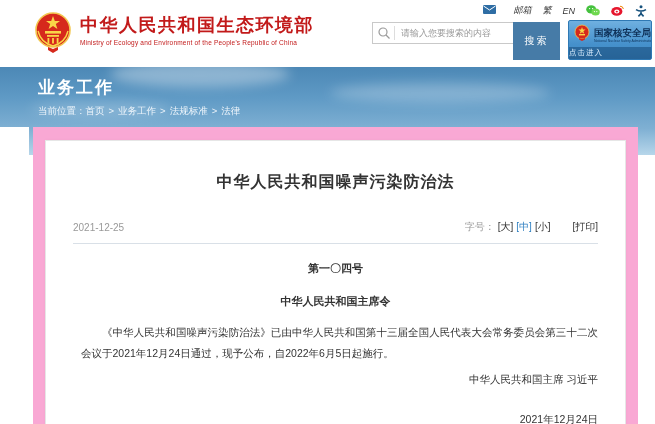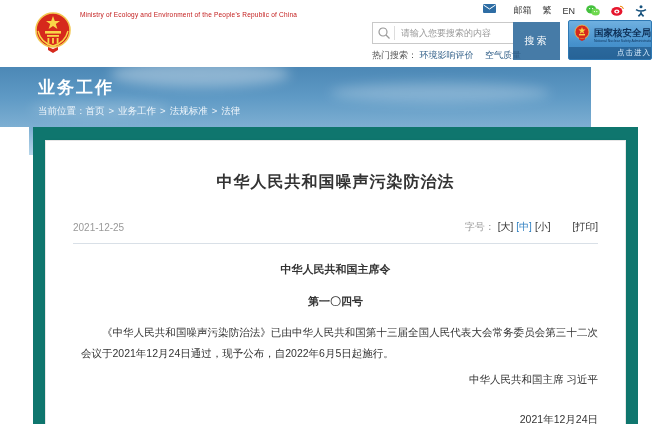--- a/index.html
+++ b/index.html
@@ -6,54 +6,54 @@
   body { font-family:"Liberation Sans","DejaVu Sans",sans-serif; background:#fff; }
   .page { position:relative; width:655px; height:424px; overflow:hidden; background:#fff; }
 
   
   .site-header { position:absolute; top:0; left:0; width:655px; height:67px; background:#fff; z-index:3; }
   .logo { position:absolute; left:34px; top:9px; display:flex; align-items:flex-start; gap:8px; cursor:pointer; }
   .logo-title { font-size:18px; font-weight:bold; color:var(--brand_red); letter-spacing:1.5px; line-height:24px; margin-top:4px; }
   .logo-sub { font-size:6.5px; color:var(--brand_red); margin-top:2px; letter-spacing:.2px; }
 
   .top-links { position:absolute; top:4px; right:8px; display:flex; align-items:center; gap:11px; font-size:9px; color:#333; }
-  .top-links .lnk { cursor:pointer; display:flex; align-items:flex-start; gap:17px; color:#333; text-decoration:none; }
+  .top-links .lnk { cursor:pointer; display:flex; align-items:center; gap:17px; color:#333; text-decoration:none;font-style:italic; }
   .icon-btn { display:inline-flex; cursor:pointer; }
 
   .search-box { position:absolute; left:372px; top:22px; width:188px; height:22px; display:flex; }
   .search-wrap { position:relative; flex:1; }
   .search-wrap svg { position:absolute; left:5px; top:4px; }
   .search-wrap .divider { position:absolute; left:22px; top:4px; width:1px; height:14px; background:#ddd; }
   .search-input { width:100%; height:22px; border:1px solid #c9c9c9; border-right:none; padding:0 4px 0 28px; font-size:9px; color:#333; outline:none; }
   .search-input::placeholder { color:#999; }
   .search-btn { width:47px; height:38px; border:none; background:var(--button_blue); color:#fff; font-size:10px; cursor:pointer; letter-spacing:2px; }
   .hot-row { position:absolute; left:372px; top:49px; font-size:9px; color:#555; }
   .hot-row a { color:var(--link_blue); text-decoration:none; margin-right:9px; cursor:pointer; }
 
   .nuclear-box { position:absolute; left:568px; top:20px; width:84px; height:40px; border:1px solid #2f79b4; border-radius:2px; background:linear-gradient(180deg,#6fb0e0 0%,#4691cc 60%,#3c86c0 100%); cursor:pointer; overflow:hidden; }
   .nuclear-top { display:flex; align-items:center; gap:4px; padding:3px 4px 7px 5px; }
   .nuclear-title { font-size:9.5px; font-weight:bold; color:#0d2f56; line-height:10px; }
   .nuclear-sub { font-size:3.5px; color:#123a63; margin-top:1px; white-space:nowrap; }
-  .nuclear-enter { position:absolute; bottom:0; left:0; width:100%; height:12px; background:rgba(13,58,102,.45); color:#dcefff; font-size:7.5px; text-align:right; line-height:12px; letter-spacing:1px; }
+  .nuclear-enter { position:absolute; bottom:0; left:0; width:100%; height:12px; background:rgba(13,58,102,.45); color:#dcefff; font-size:7.5px; text-align:left; line-height:12px; letter-spacing:1px; }
 
   
-  .banner { position:absolute; top:67px; left:0; width:591px; height:88px; z-index:1; overflow:hidden;
+  .banner { position:absolute; top:67px; left:0; width:655px; height:88px; z-index:1; overflow:hidden;
             background:linear-gradient(180deg,#4c88b6 0%,#5f9ac5 35%,#7fb0d3 70%,#b7d6ea 100%); }
   .cloud { position:absolute; background:rgba(255,255,255,.35); border-radius:50%; filter:blur(6px); }
   .cloud.c1 { left:110px; top:-6px; width:180px; height:26px; }
   .cloud.c2 { left:330px; top:16px; width:220px; height:20px; opacity:.7; }
   .cloud.c3 { left:30px; top:34px; width:140px; height:16px; opacity:.5; }
   .banner-title { position:absolute; left:38px; top:9px; font-size:17px; font-weight:bold; color:var(--banner_text); letter-spacing:2px; }
   .crumb { position:absolute; left:38px; top:38px; font-size:9.5px; color:#eef5fb; }
   .crumb a { color:#eef5fb; text-decoration:none; cursor:pointer; }
   .crumb .sep { margin:0 4px; }
 
   
   .left-mask { position:absolute; top:127px; left:0; width:29px; height:28px; background:#fff; z-index:2; }
-  .content-bg { position:absolute; top:127px; left:33px; width:605px; height:297px; background:#0f766e; z-index:2; }
+  .content-bg { position:absolute; top:127px; left:33px; width:605px; height:297px; background:#f9a8d4; z-index:2; }
   .card { position:absolute; left:12px; top:13px; width:581px; height:320px; background:#fff; border:1px solid #e6e6e6; box-shadow:0 0 4px rgba(0,0,0,.03); padding:0 27px; }
   .art-title { margin-top:31px; text-align:center; font-size:16px; font-weight:bold; color:#333; letter-spacing:1px; }
   .meta { margin-top:27px; display:flex; justify-content:space-between; align-items:center; font-size:10px; }
   .meta .date { color:#999; }
   .meta .tools { color:#333; }
   .meta .tools .lbl { color:#999; }
   .meta .tools a { color:#333; text-decoration:none; cursor:pointer; margin-left:3px; }
   .meta .tools a.active { color:var(--active_blue); }
   .meta .tools a.print { margin-left:22px; }
   .rule { border:none; border-top:1px solid #d9e0e7; margin-top:9px; }
@@ -79,20 +79,21 @@
           <rect x="11" y="22" width="16" height="2.6" fill="#f9d648"></rect>
           <rect x="13" y="26" width="12" height="1.8" fill="#f9d648"></rect>
           <rect x="13.5" y="29" width="1.8" height="5.5" fill="#f9d648"></rect>
           <rect x="18.1" y="29" width="1.8" height="5.5" fill="#f9d648"></rect>
           <rect x="22.7" y="29" width="1.8" height="5.5" fill="#f9d648"></rect>
           <path d="M4 22 Q7 34 19 37 Q31 34 34 22" fill="none" stroke="#f9d648" stroke-width="1.4"></path>
           <path d="M14 41 L19 44 L24 41 L24 38 L19 40 L14 38 Z" fill="#d6291c"></path>
         </svg>
       </span>
       <span>
+        <div class="logo-title">中华人民共和国生态环境部</div>
         <div class="logo-sub">Ministry of Ecology and Environment of the People's Republic of China</div>
       </span>
     </div>
 
     <div class="top-links">
       <a class="lnk">
         <span>
           <svg width="13" height="9" viewBox="0 0 13 9">
               <rect width="13" height="9" rx="1" fill="#2e6da4"></rect>
               <path d="M0.5 1 L6.5 5 L12.5 1" fill="none" stroke="#fff" stroke-width="1"></path>
@@ -136,25 +137,20 @@
               <circle cx="6" cy="6" r="4" fill="none" stroke="#9a9a9a" stroke-width="1.2"></circle>
               <line x1="9" y1="9" x2="12.5" y2="12.5" stroke="#9a9a9a" stroke-width="1.2"></line>
             </svg>
         </span>
         <span class="divider"></span>
         <input class="search-input" placeholder="请输入您要搜索的内容" style="">
       </span>
       <button class="search-btn">搜索</button>
     </div>
 
-    <div class="hot-row">
-      <span>热门搜索：</span>
-      <a>环境影响评价</a>
-      <a>空气质量</a>
-    </div>
 
     <div class="nuclear-box">
       <div class="nuclear-top">
         <span>
           <svg width="16" height="18" viewBox="0 0 16 18">
             <circle cx="8" cy="8" r="7" fill="#d6291c" stroke="#f3c74f" stroke-width="0.8"></circle>
             <polygon points="8,3 8.9,5.6 11.5,5.6 9.4,7.2 10.2,9.8 8,8.2 5.8,9.8 6.6,7.2 4.5,5.6 7.1,5.6" fill="#f9d648"></polygon>
             <rect x="5" y="10" width="6" height="1.4" fill="#f9d648"></rect>
             <path d="M5 15.4 L8 17 L11 15.4 L11 14 L8 15 L5 14 Z" fill="#d6291c"></path>
           </svg>
@@ -186,21 +182,21 @@
 
       <div class="meta">
         <span class="date">2021-12-25</span>
         <span class="tools">
           <span class="lbl">字号：</span><a>[大]</a><a class="active">[中]</a><a>[小]</a><a class="print">[打印]</a>
         </span>
       </div>
 
       <hr class="rule">
 
+      <h3 class="doc-h h2">第一〇四号</h3>
       <h3 class="doc-h h1">中华人民共和国主席令</h3>
-      <h3 class="doc-h h2">第一〇四号</h3>
       <p class="doc-p">《中华人民共和国噪声污染防治法》已由中华人民共和国第十三届全国人民代表大会常务委员会第三十二次会议于2021年12月24日通过，现予公布，自2022年6月5日起施行。</p>
       <p class="doc-sign">中华人民共和国主席 习近平</p>
       <p class="doc-sign d">2021年12月24日</p>
     </div>
   </div>
 
 </div>
 
 </body></html>

